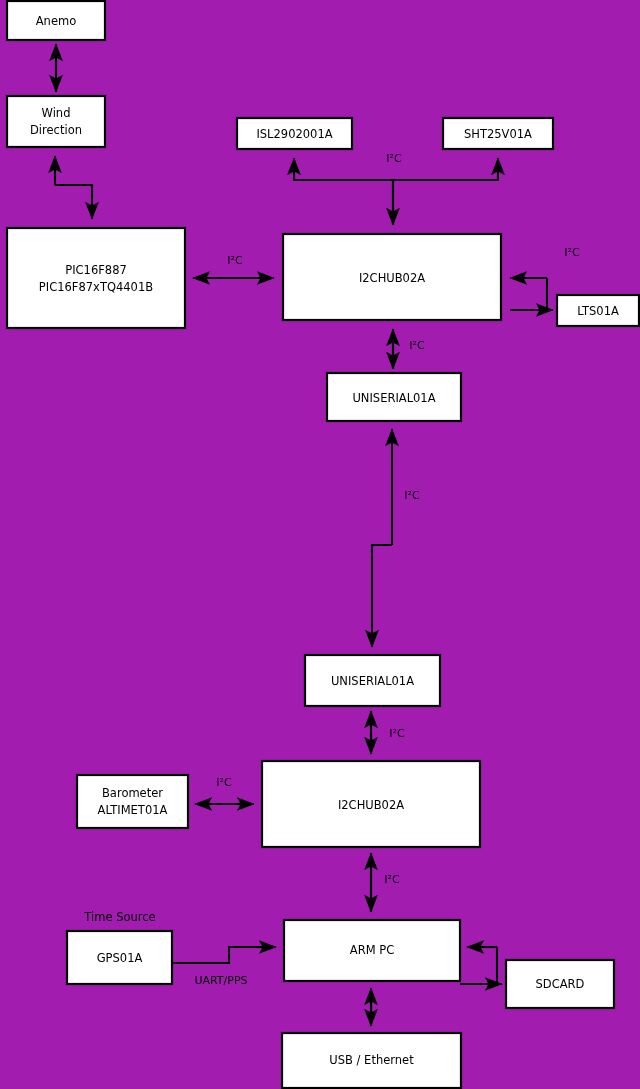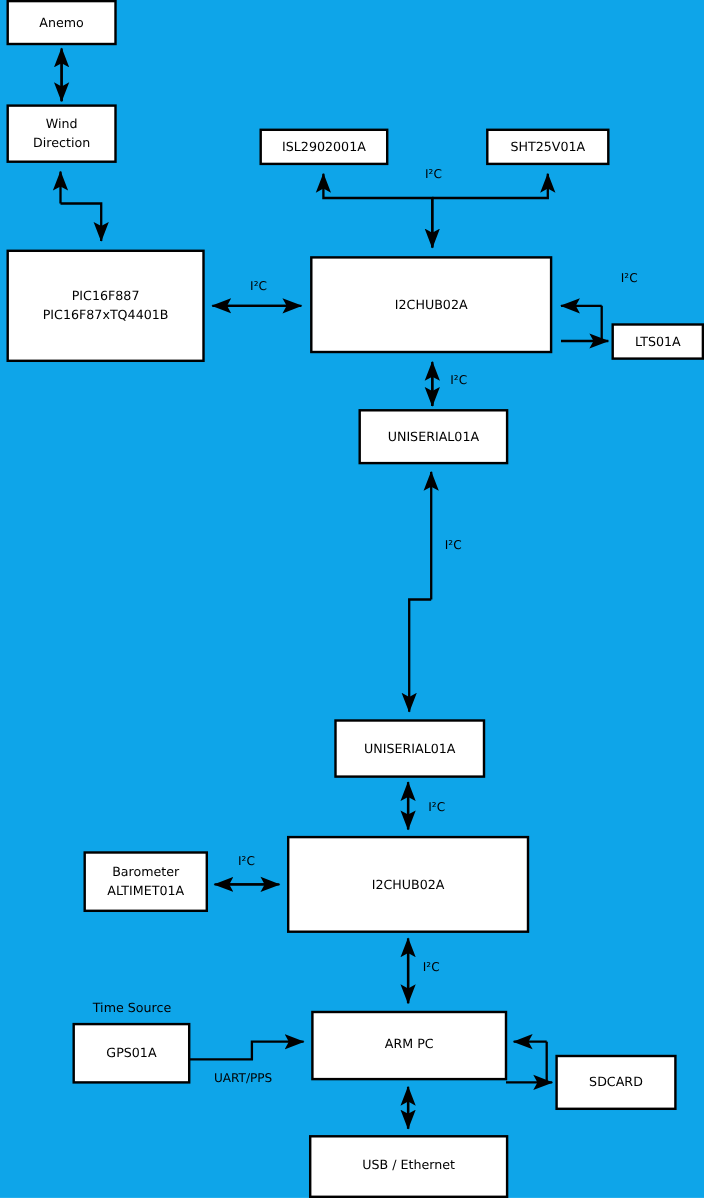--- a/index.html
+++ b/index.html
@@ -8,21 +8,21 @@
     padding: 0;
     background: #ffffff;
   }
   body {
     font-family: "DejaVu Sans", "Liberation Sans", sans-serif;
   }
   #diagram-root {
     position: relative;
     width: 640px;
     height: 1089px;
-    background: #0ea5e9;
+    background: #a21caf;
     overflow: hidden;
   }
   svg.diagram-canvas {
     display: block;
     width: 640px;
     height: 1089px;
   }
   .node-box {
     fill: #ffffff;
     stroke: #000000;

